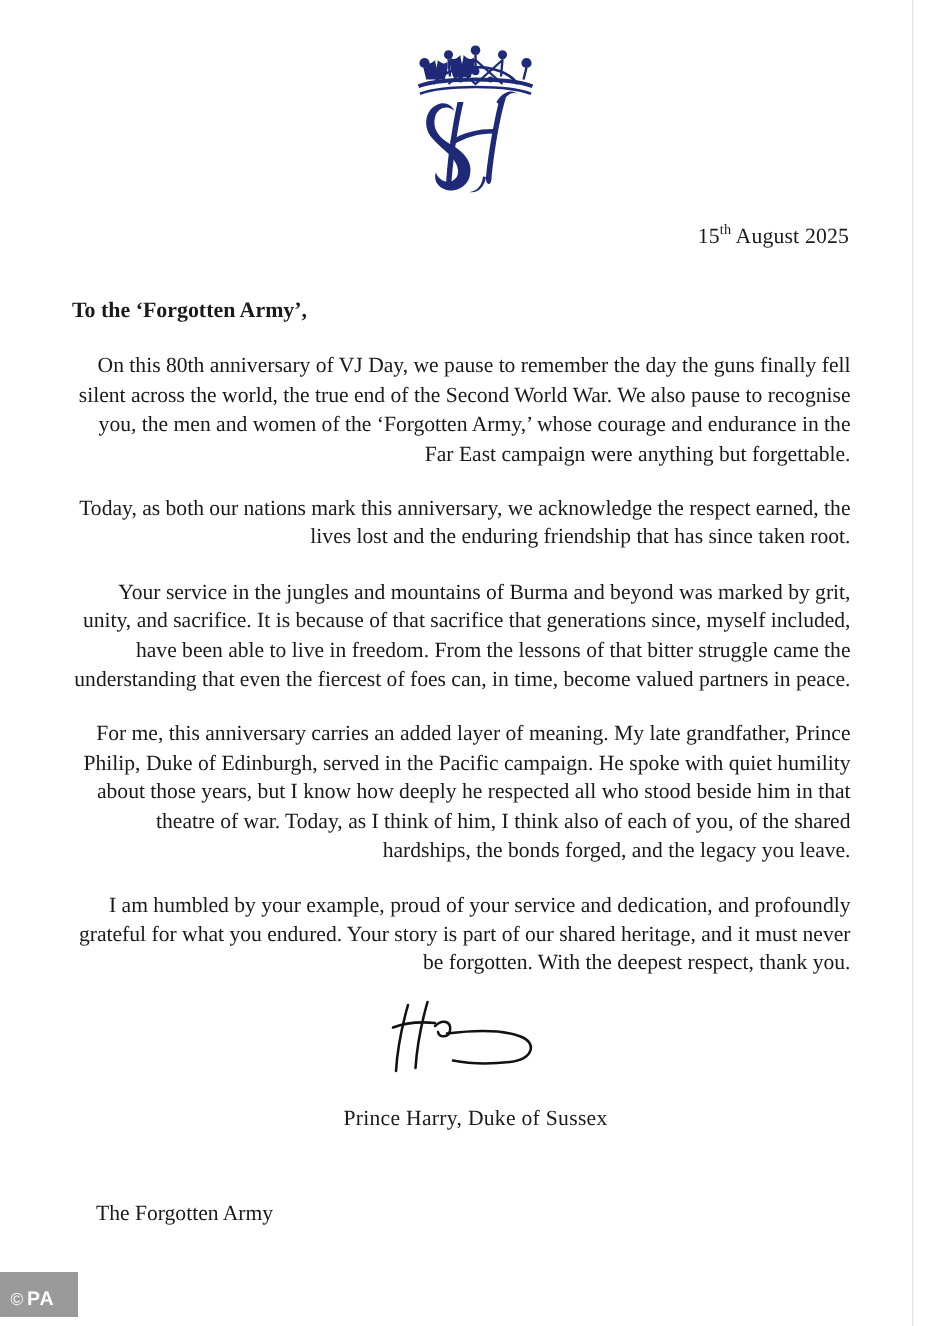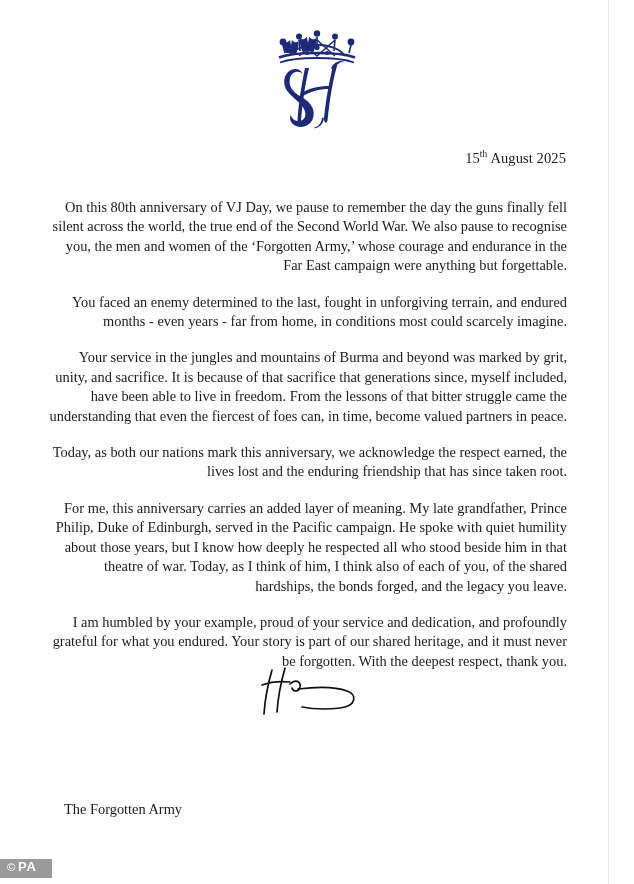--- a/index.html
+++ b/index.html
@@ -114,21 +114,21 @@
   
   #pa-watermark {
     position: absolute;
     left: 0px;
     bottom: 6px;
     background: #9a9a9a;
     color: #ffffff;
     font-family: "Liberation Sans", sans-serif;
     font-weight: bold;
     font-size: 13px;
-    padding: 1px 16px 4px 7px;
+    padding: 11px 16px 4px 7px;
     letter-spacing: 0.6px;
     line-height: 14px;
   }
   #pa-watermark .copy-glyph {
     font-weight: normal;
     font-size: 11.5px;
     margin-right: 2px;
   }
 </style>
 </head>
@@ -205,24 +205,24 @@
                  C 49 101.4, 52.4 97.6, 53 91.6 Z"></path>
       </g>
     </svg>
   </div>
 
   <div id="date-line">
     <span>15</span><sup>th</sup><span> August 2025</span>
   </div>
 
   <div id="letter-body">
+    <p class="salutation">To the ‘Forgotten Army’,</p>
     <p class="para">On this 80th anniversary of VJ Day, we pause to remember the day the guns finally fell silent across the world, the true end of the Second World War. We also pause to recognise you, the men and women of the ‘Forgotten Army,’ whose courage and endurance in the Far East campaign were anything but forgettable.</p>
-    <p class="para">You faced an enemy determined to the last, fought in unforgiving terrain, and endured months - even years - far from home, in conditions most could scarcely imagine.</p>
+    <p class="para">Today, as both our nations mark this anniversary, we acknowledge the respect earned, the lives lost and the enduring friendship that has since taken root.</p>
     <p class="para">Your service in the jungles and mountains of Burma and beyond was marked by grit, unity, and sacrifice. It is because of that sacrifice that generations since, myself included, have been able to live in freedom. From the lessons of that bitter struggle came the understanding that even the fiercest of foes can, in time, become valued partners in peace.</p>
-    <p class="para">Today, as both our nations mark this anniversary, we acknowledge the respect earned, the lives lost and the enduring friendship that has since taken root.</p>
     <p class="para">For me, this anniversary carries an added layer of meaning. My late grandfather, Prince Philip, Duke of Edinburgh, served in the Pacific campaign. He spoke with quiet humility about those years, but I know how deeply he respected all who stood beside him in that theatre of war. Today, as I think of him, I think also of each of you, of the shared hardships, the bonds forged, and the legacy you leave.</p>
     <p class="para">I am humbled by your example, proud of your service and dedication, and profoundly grateful for what you endured. Your story is part of our shared heritage, and it must never be forgotten. With the deepest respect, thank you.</p>
   </div>
 
   <div id="signature-block">
     <div id="signature-mark">
       <svg width="130" height="58" viewBox="0 0 130 58" xmlns="http://www.w3.org/2000/svg" aria-label="handwritten signature">
         <g fill="none" stroke="#111111" stroke-width="1.7" stroke-linecap="round" stroke-linejoin="round">
 
           <path d="M20 6 C16 20, 13 34, 12 50"></path>
@@ -230,20 +230,21 @@
           <path d="M33 4 C29 18, 26 33, 25 48"></path>
 
           <path d="M10 21 C18 18, 28 17, 38 18"></path>
 
           <path d="M38 20 C43 15, 49 17, 48 23 C47 28, 41 28, 40 24"></path>
 
           <path d="M46 25 C62 23, 82 22, 95 27 C106 31, 104 42, 88 44 C75 45.5, 60 45, 50 43"></path>
         </g>
       </svg>
     </div>
+    <div id="signature-name">Prince Harry, Duke of Sussex</div>
   </div>
 
   <div id="recipient-footer">The Forgotten Army</div>
 
   <div id="pa-watermark">
     <span class="copy-glyph">©</span><span>PA</span>
   </div>
 
 </div>
 

